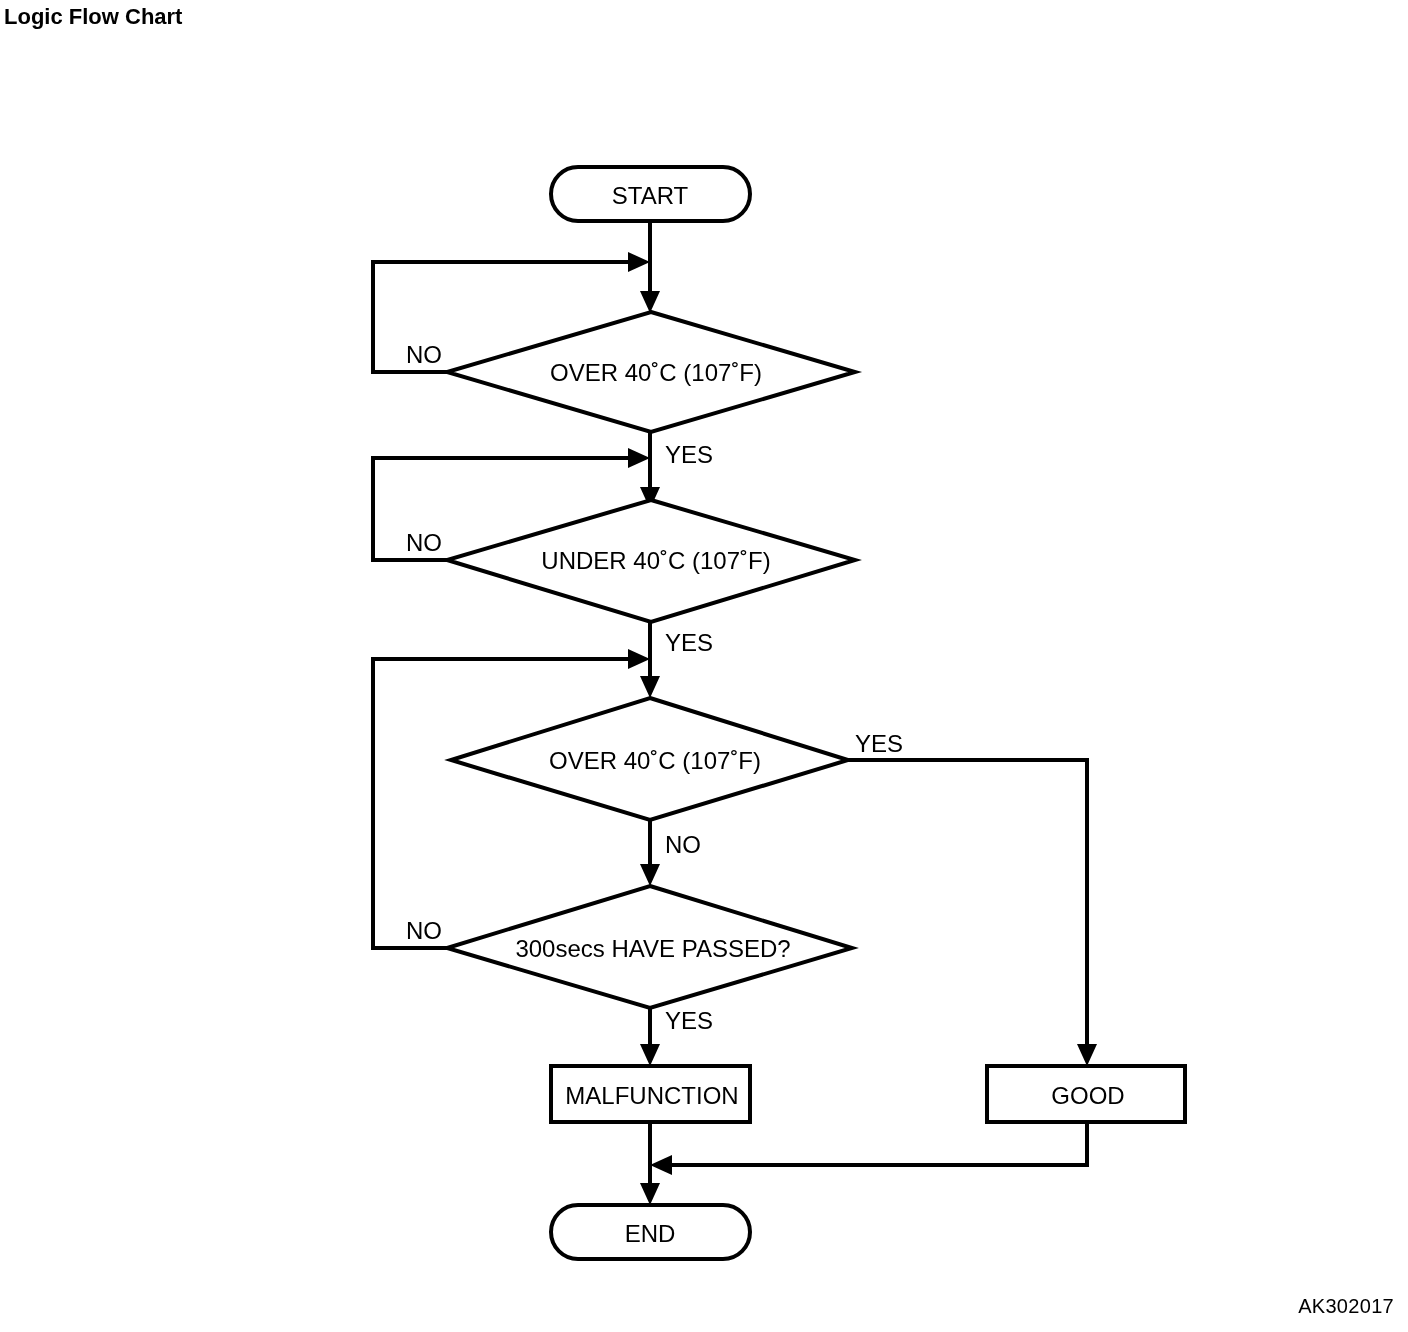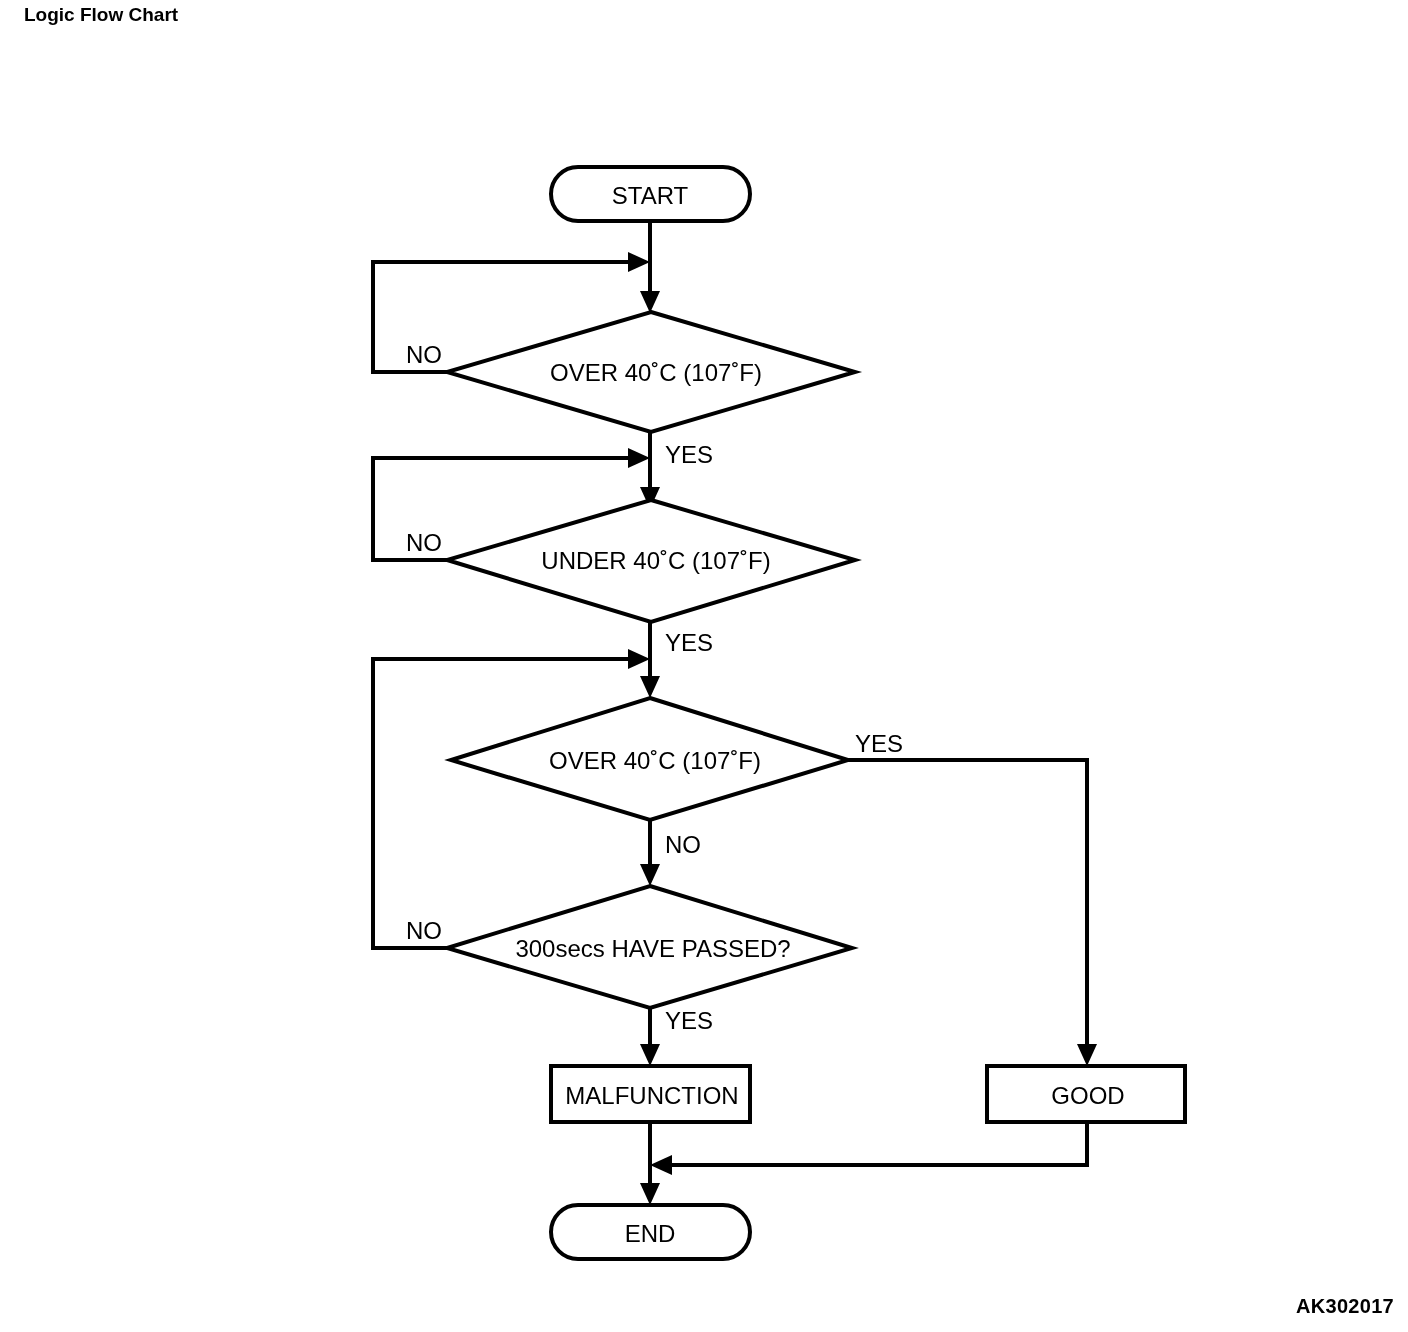--- a/index.html
+++ b/index.html
@@ -15,40 +15,40 @@
     position: relative;
     overflow: hidden;
   }
   #page {
     position: relative;
     width: 1408px;
     height: 1332px;
   }
   #chart-title {
     position: absolute;
-    left: 24px;
+    left: 4px;
     top: 4px;
-    font-size: 19px;
+    font-size: 22px;
     font-weight: bold;
     letter-spacing: 0px;
     white-space: nowrap;
   }
   #diagram-svg {
     position: absolute;
     left: 0;
     top: 0;
     width: 1408px;
     height: 1332px;
   }
   #ref-code {
     position: absolute;
     right: 14px;
     bottom: 14px;
     font-size: 20px;
-    font-weight: bold;
+    font-weight: normal;
     letter-spacing: 0.3px;
     white-space: nowrap;
   }
   .node-label {
     font-family: "Liberation Sans", sans-serif;
     font-size: 24px;
     fill: #000000;
   }
   .edge-label {
     font-family: "Liberation Sans", sans-serif;

